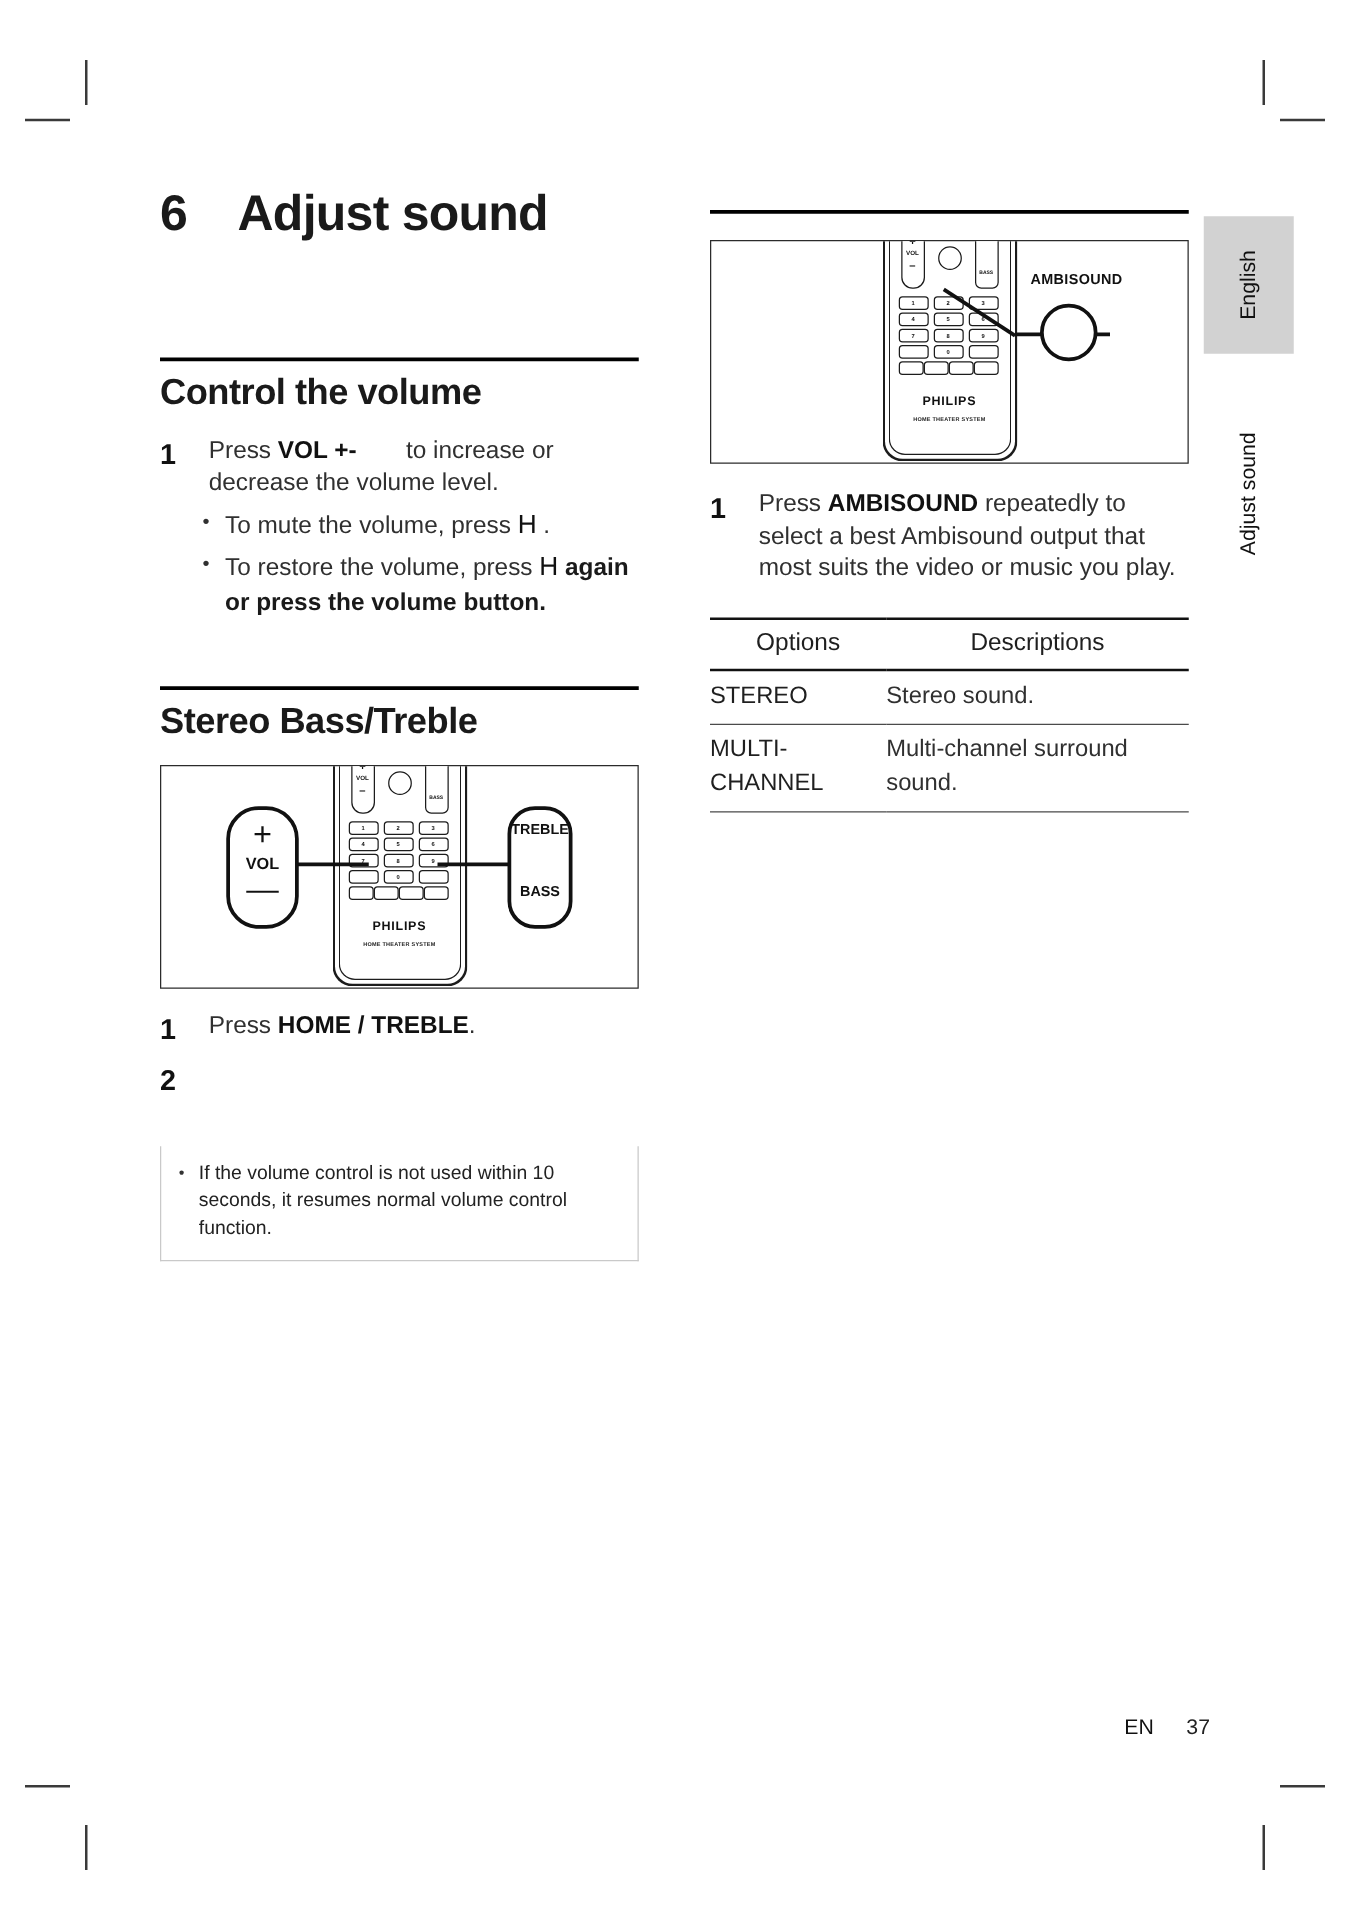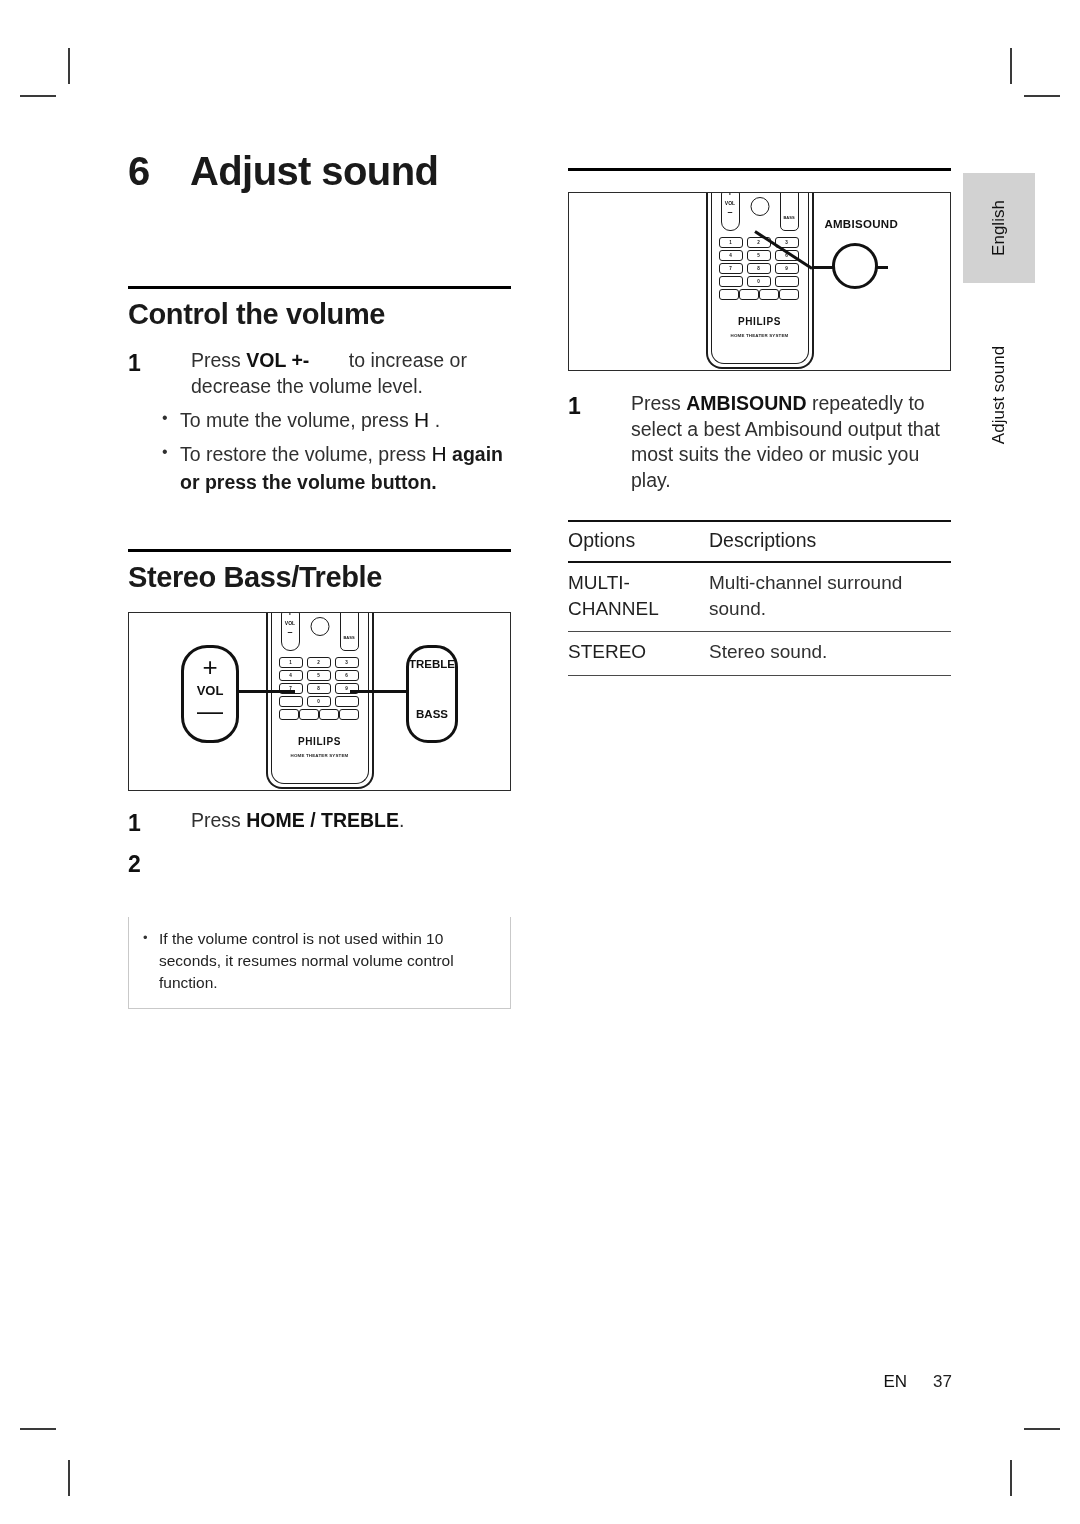--- a/index.html
+++ b/index.html
@@ -40,21 +40,21 @@
     font-size: 29px; font-weight: bold; letter-spacing: -.4px;
     margin: 9px 0 0 0; line-height: 1.15;
   }
 
   
   .step { display: flex; margin-top: 17px; }
   .step-num {
     font-size: 23px; font-weight: bold; width: 39px; flex: none;
     line-height: 1.32; color: #111;
   }
-  .step-body { font-size: 19.5px; line-height: 1.32; color: #303030; margin-left: 24px; }
+  .step-body { font-size: 19.5px; line-height: 1.32; color: #303030; }
   .step-body b { font-weight: bold; color: #111; }
   .gapglyph { display: inline-block; width: 34px; }
   .keyglyph { font-size: 21px; font-weight: normal; color: #111; }
 
   
   .sub { display: flex; margin-top: 6px; padding-left: 34px; }
   .sub-dot { width: 18px; flex: none; font-size: 16px; line-height: 1.5; color:#303030;}
   .sub-txt { font-size: 19.5px; line-height: 1.35; color: #303030; }
   .sub-txt .strong { font-weight: bold; color: #1a1a1a; }
 
@@ -159,21 +159,21 @@
     border: 1px solid #c9c9c9; border-top: none;
     padding: 11px 14px 14px 14px; display:flex;
     box-sizing: border-box; width: 100%;
   }
   .note-body .dot { width: 16px; flex:none; font-size: 13px; line-height: 1.5; color:#333;}
   .note-body .txt { font-size: 15.5px; line-height: 1.42; color:#222; }
 
   
   table.opts { border-collapse: collapse; width: 100%; margin-top: 26px; }
   table.opts th {
-    text-align: left; font-weight: normal; font-size: 19.5px; color:#1f1f1f;
+    text-align: center; font-weight: normal; font-size: 19.5px; color:#1f1f1f;
     padding: 7px 0 9px 0; border-top: 2.5px solid #111; border-bottom: 2.5px solid #111;
   }
   table.opts td {
     font-size: 19px; color:#303030; vertical-align: top;
     padding: 7px 0 9px 0; border-bottom: 1.6px solid #4a4a4a; line-height:1.38;
   }
   table.opts .c1 { width: 141px; color:#1f1f1f; }
 
   
   .side-tab {
@@ -190,21 +190,21 @@
     width: 72px; height: 130px;
   }
   .side-run span {
     position:absolute; left:50%; top:50%;
     transform: translate(-50%,-50%) rotate(-90deg);
     font-size: 17px; color:#111; white-space: nowrap;
   }
 
   
   .footer {
-    position: absolute; right: 128px; bottom: 132px;
+    position: absolute; right: 112px; bottom: 132px;
     font-size: 17px; color:#111;
   }
   .footer .pg { margin-left: 26px; color:#222; }
 </style>
 </head>
 <body>
 
 <div class="crop v" style="left:68px; top:48px;"></div>
 <div class="crop h" style="left:20px; top:95px;"></div>
 <div class="crop v" style="left:1010px; top:48px;"></div>
@@ -370,26 +370,26 @@
 
   <table class="opts">
     <thead>
       <tr>
         <th class="c1">Options</th>
         <th>Descriptions</th>
       </tr>
     </thead>
     <tbody>
       <tr>
+        <td class="c1">STEREO</td>
+        <td>Stereo sound.</td>
+      </tr>
+      <tr>
         <td class="c1">MULTI-CHANNEL</td>
         <td>Multi-channel surround sound.</td>
-      </tr>
-      <tr>
-        <td class="c1">STEREO</td>
-        <td>Stereo sound.</td>
       </tr>
     </tbody>
   </table>
 </div>
 
 <div class="side-tab">
   <span>English</span>
 </div>
 <div class="side-run">
   <span>Adjust sound</span>

